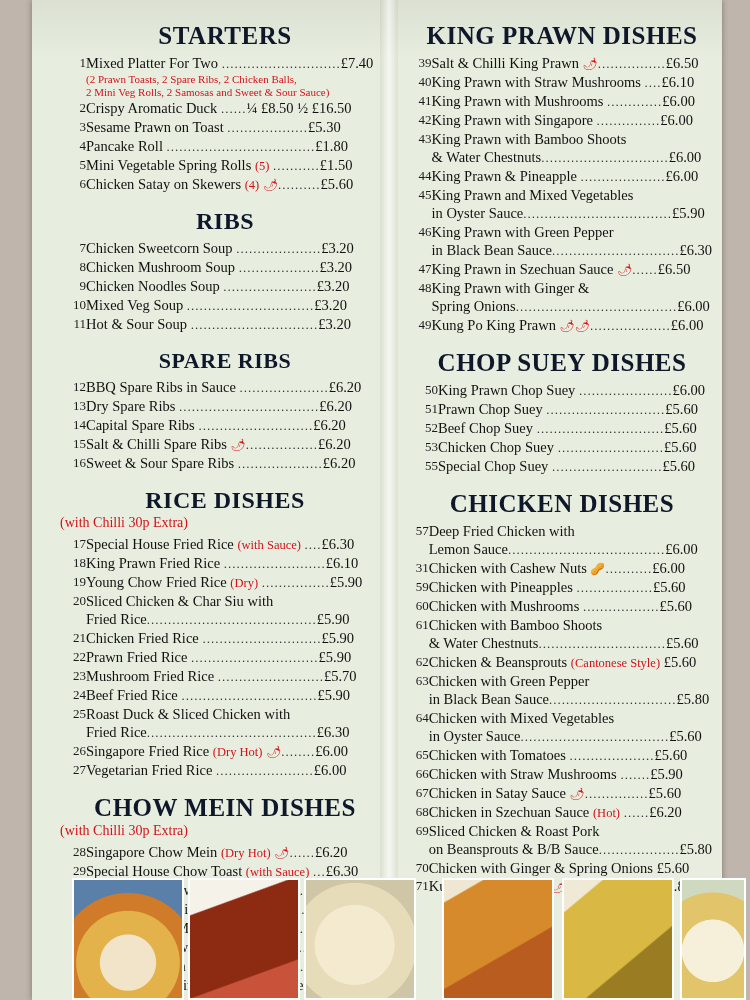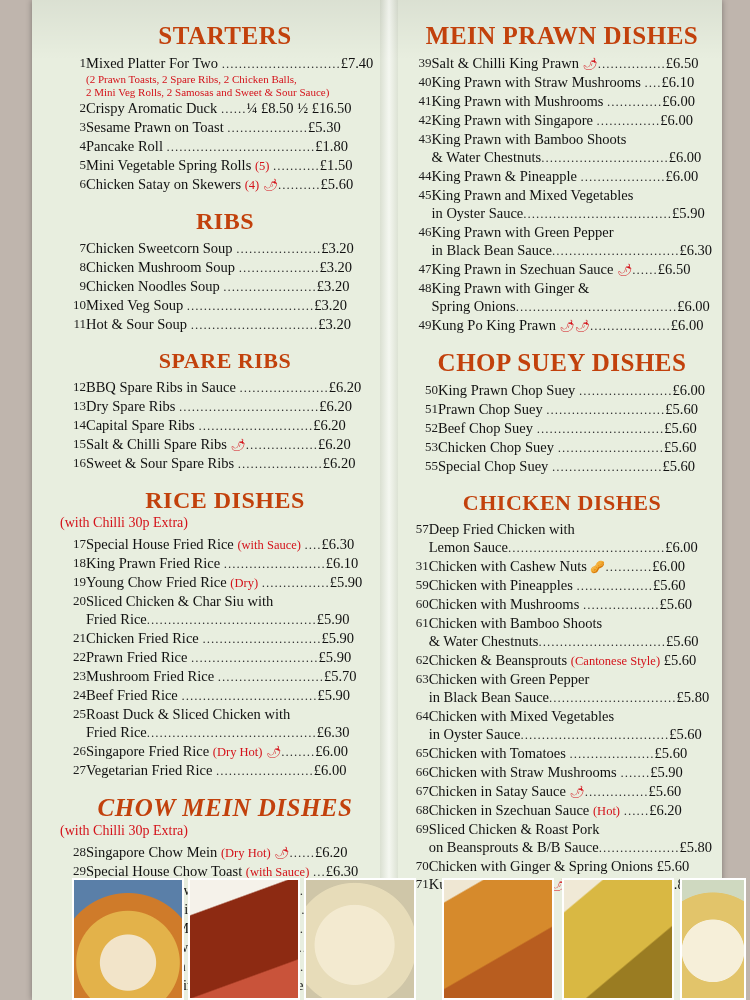--- a/index.html
+++ b/index.html
@@ -24,34 +24,34 @@
     background:linear-gradient(to bottom,rgba(0,0,0,.06),rgba(0,0,0,0));
     pointer-events:none;
   }
   .cols{position:absolute;left:0;top:0;right:0;bottom:0;}
   .col{position:absolute;top:8px;}
   .col-left{left:28px;width:330px;}
   .col-right{left:380px;width:300px;}
 
   h2.sec{
     font-family:"Liberation Serif",serif;
-    color:#c2410c;
+    color:#0f172a;
     font-weight:bold;
     text-align:center;
     margin:14px 0 4px 0;
     letter-spacing:.5px;
   }
   .sec-starters{font-size:25px;margin-top:10px;}
   .sec-soups{font-size:24px;}
   .sec-ribs{font-size:22px;}
   .sec-rice{font-size:24px;}
-  .sec-chow{font-size:25px;font-style:italic;}
+  .sec-chow{font-size:25px;}
   .sec-kp{font-size:25px;margin-top:8px;}
   .sec-chop{font-size:25px;}
-  .sec-chicken{font-size:22px;}
+  .sec-chicken{font-size:25px;}
   .subnote{
     text-align:left;color:#d4121a;font-size:14px;
     font-family:"Liberation Serif",serif;margin:-3px 0 4px 0;
   }
 
   table.items{width:100%;border-collapse:collapse;}
   table.items td{vertical-align:top;padding:0;}
   td.num{
     width:26px;text-align:right;padding-right:8px;
     font-family:"Liberation Serif",serif;font-size:13px;color:#1b1b1b;
@@ -272,21 +272,21 @@
               <td class="num">36</td>
               <td class="nm"><span class="row"><span>Mushroom Chow Mein</span> <span class="dots">.........................</span><span class="price">£5.70</span></span></td>
             </tr>
           </tbody>
         </table>
 
     </div>
 
     <div class="col col-right">
 
-      <h2 class="sec sec-kp">MEIN PRAWN DISHES</h2>
+      <h2 class="sec sec-kp">KING PRAWN DISHES</h2>
       <table class="items">
           <tbody id="t-king_prawn">
             <tr>
               <td class="num">39</td>
               <td class="nm"><span class="row"><span>Salt &amp; Chilli King Prawn</span> <span class="chili">🌶</span><span class="dots">................</span><span class="price">£6.50</span></span></td>
             </tr>
             <tr>
               <td class="num">40</td>
               <td class="nm"><span class="row"><span>King Prawn with Straw Mushrooms</span> <span class="dots">....</span><span class="price">£6.10</span></span></td>
             </tr>

